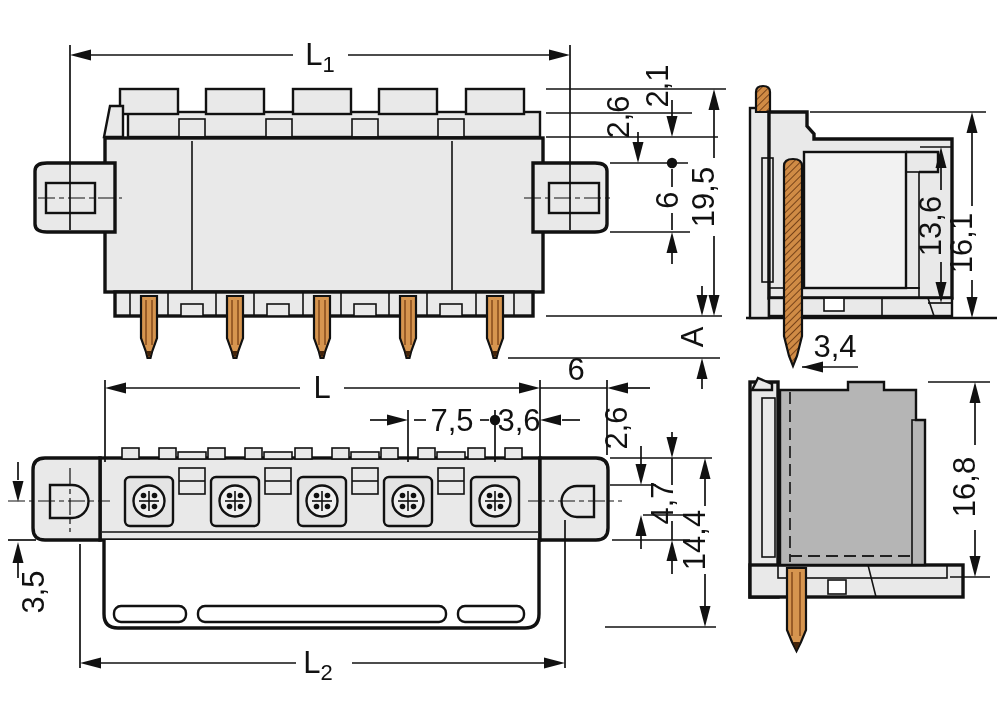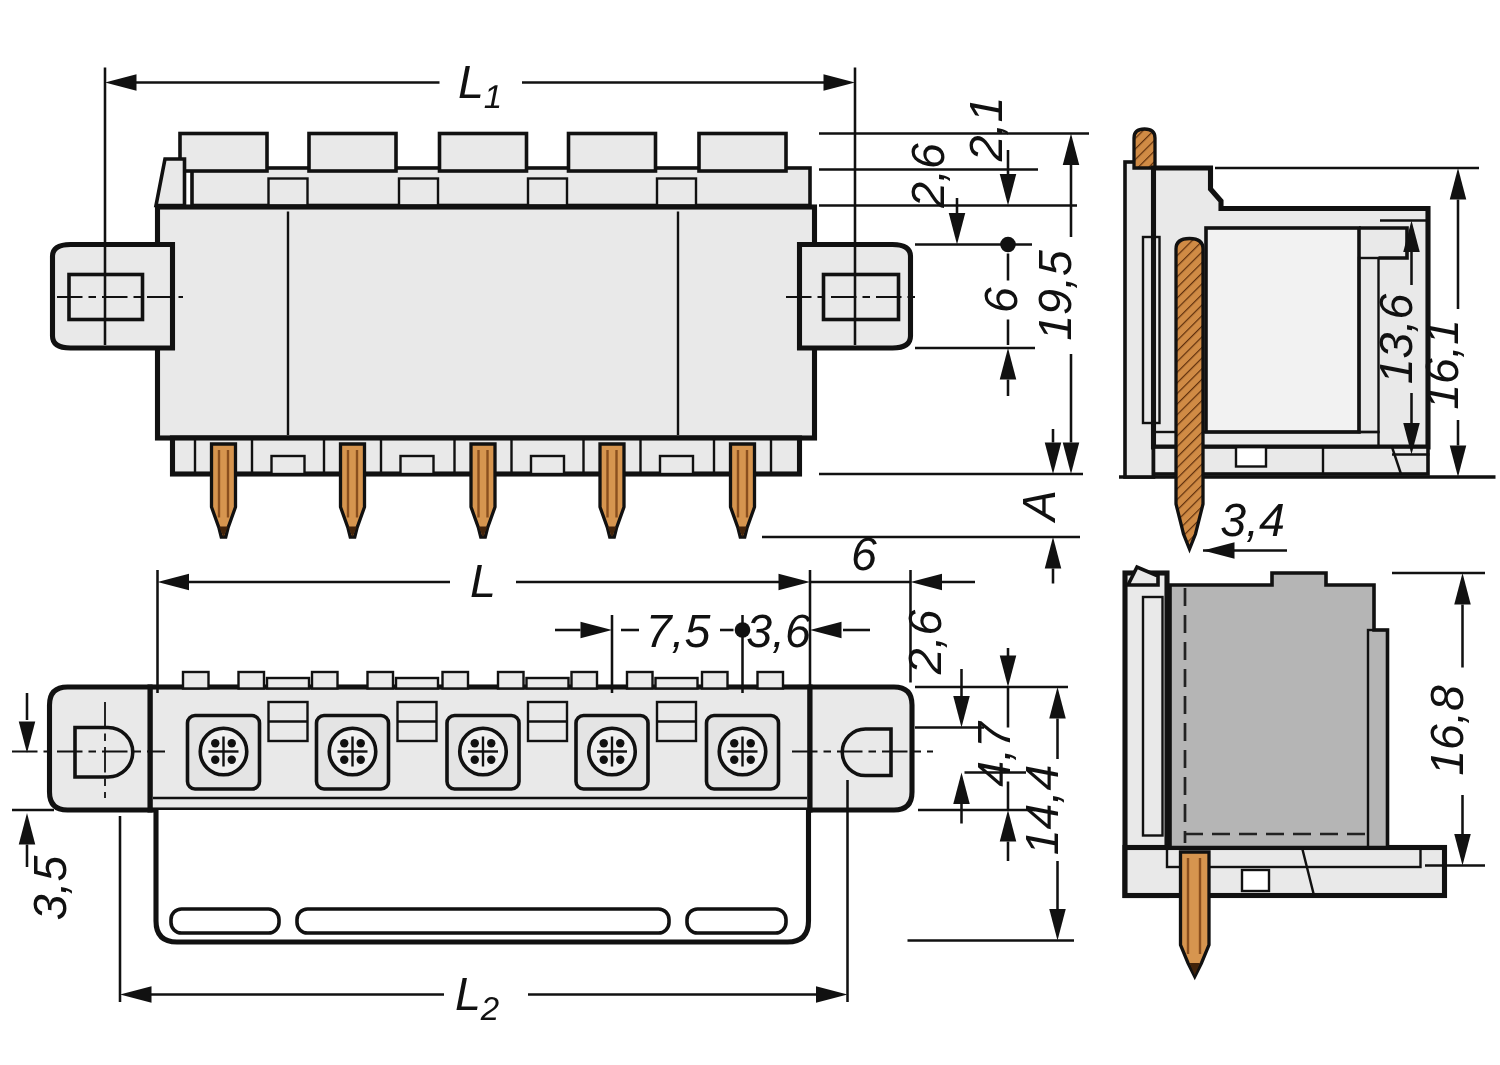--- a/index.html
+++ b/index.html
@@ -1,16 +1,16 @@
 <!DOCTYPE html>
 <html><head>
 <meta charset="utf-8">
 <style>
   html,body{margin:0;padding:0;background:#fff;}
-  #stage{width:1000px;height:710px;position:relative;background:#fff;font-style:italic;}
+  #stage{width:1000px;height:710px;position:relative;background:#fff;}
   text{font-family:"Liberation Sans", sans-serif; fill:#111;}
   .dt{font-size:31px;}
   .sub{font-size:22px;}
   .ln{stroke:#111;fill:none;}
   .w35{stroke-width:3.4;}
   .w25{stroke-width:2.4;}
   .w15{stroke-width:1.6;}
   .dim{stroke:#111;stroke-width:1.7;fill:none;}
   .cl{stroke:#111;stroke-width:1.2;fill:none;stroke-dasharray:17 4 5 4;}
   .dash{stroke:#222;stroke-width:1.8;fill:none;stroke-dasharray:12 6;}

